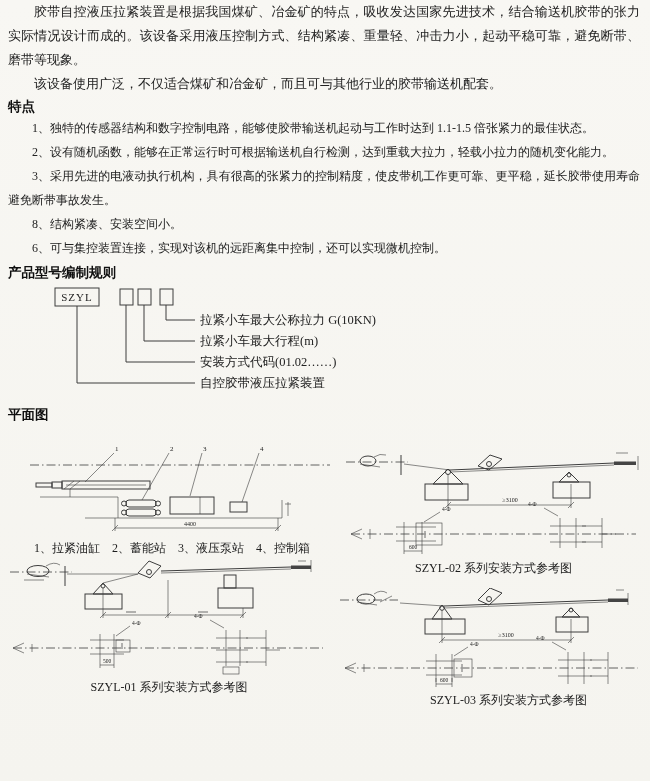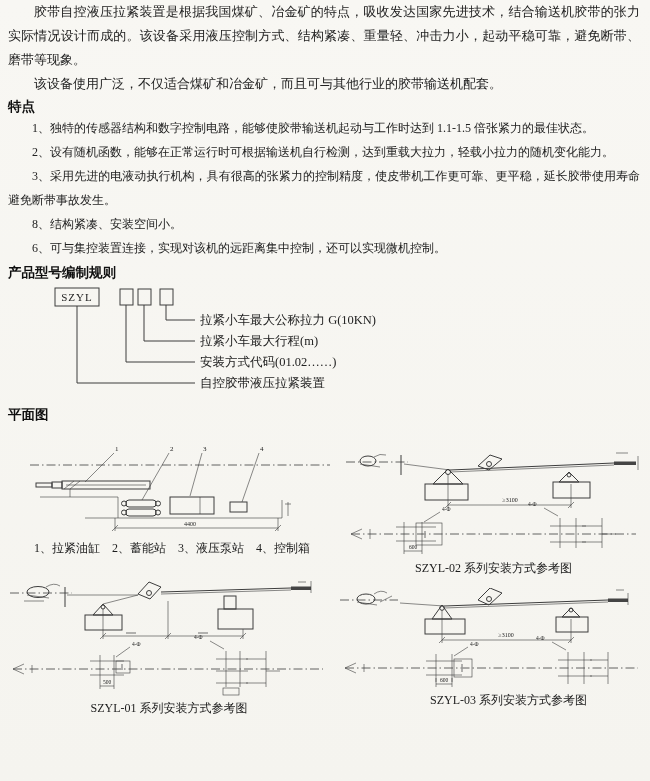--- a/index.html
+++ b/index.html
@@ -202,21 +202,21 @@
             <line x1="236" y1="94" x2="256" y2="94"></line>
               <line x1="256" y1="86" x2="270" y2="86"></line>
           </g>
           <line class="tk" x1="212" y1="68" x2="198" y2="60"></line>
           <text class="t5" x="182" y="58">4-Φ</text>
         </g>
       </svg>
       <div class="cap" style="left:0;top:112px;width:295px;">SZYL-02 系列安装方式参考图</div>
     </div>
 
-    <div class="fig" style="left:8px;top:153px;">
+    <div class="fig" style="left:8px;top:132px;">
       <svg width="322" height="115" viewBox="0 0 322 115">
         <defs>
           <pattern id="cB" width="8" height="8" patternUnits="userSpaceOnUse">
             <circle cx="2" cy="2" r="0.8" fill="#555"></circle>
             <circle cx="6" cy="5" r="0.6" fill="#777"></circle>
             <circle cx="4" cy="7" r="0.5" fill="#666"></circle>
           </pattern>
         </defs>
         <g>
           <line class="cl" x1="2" y1="12" x2="64" y2="12"></line>

